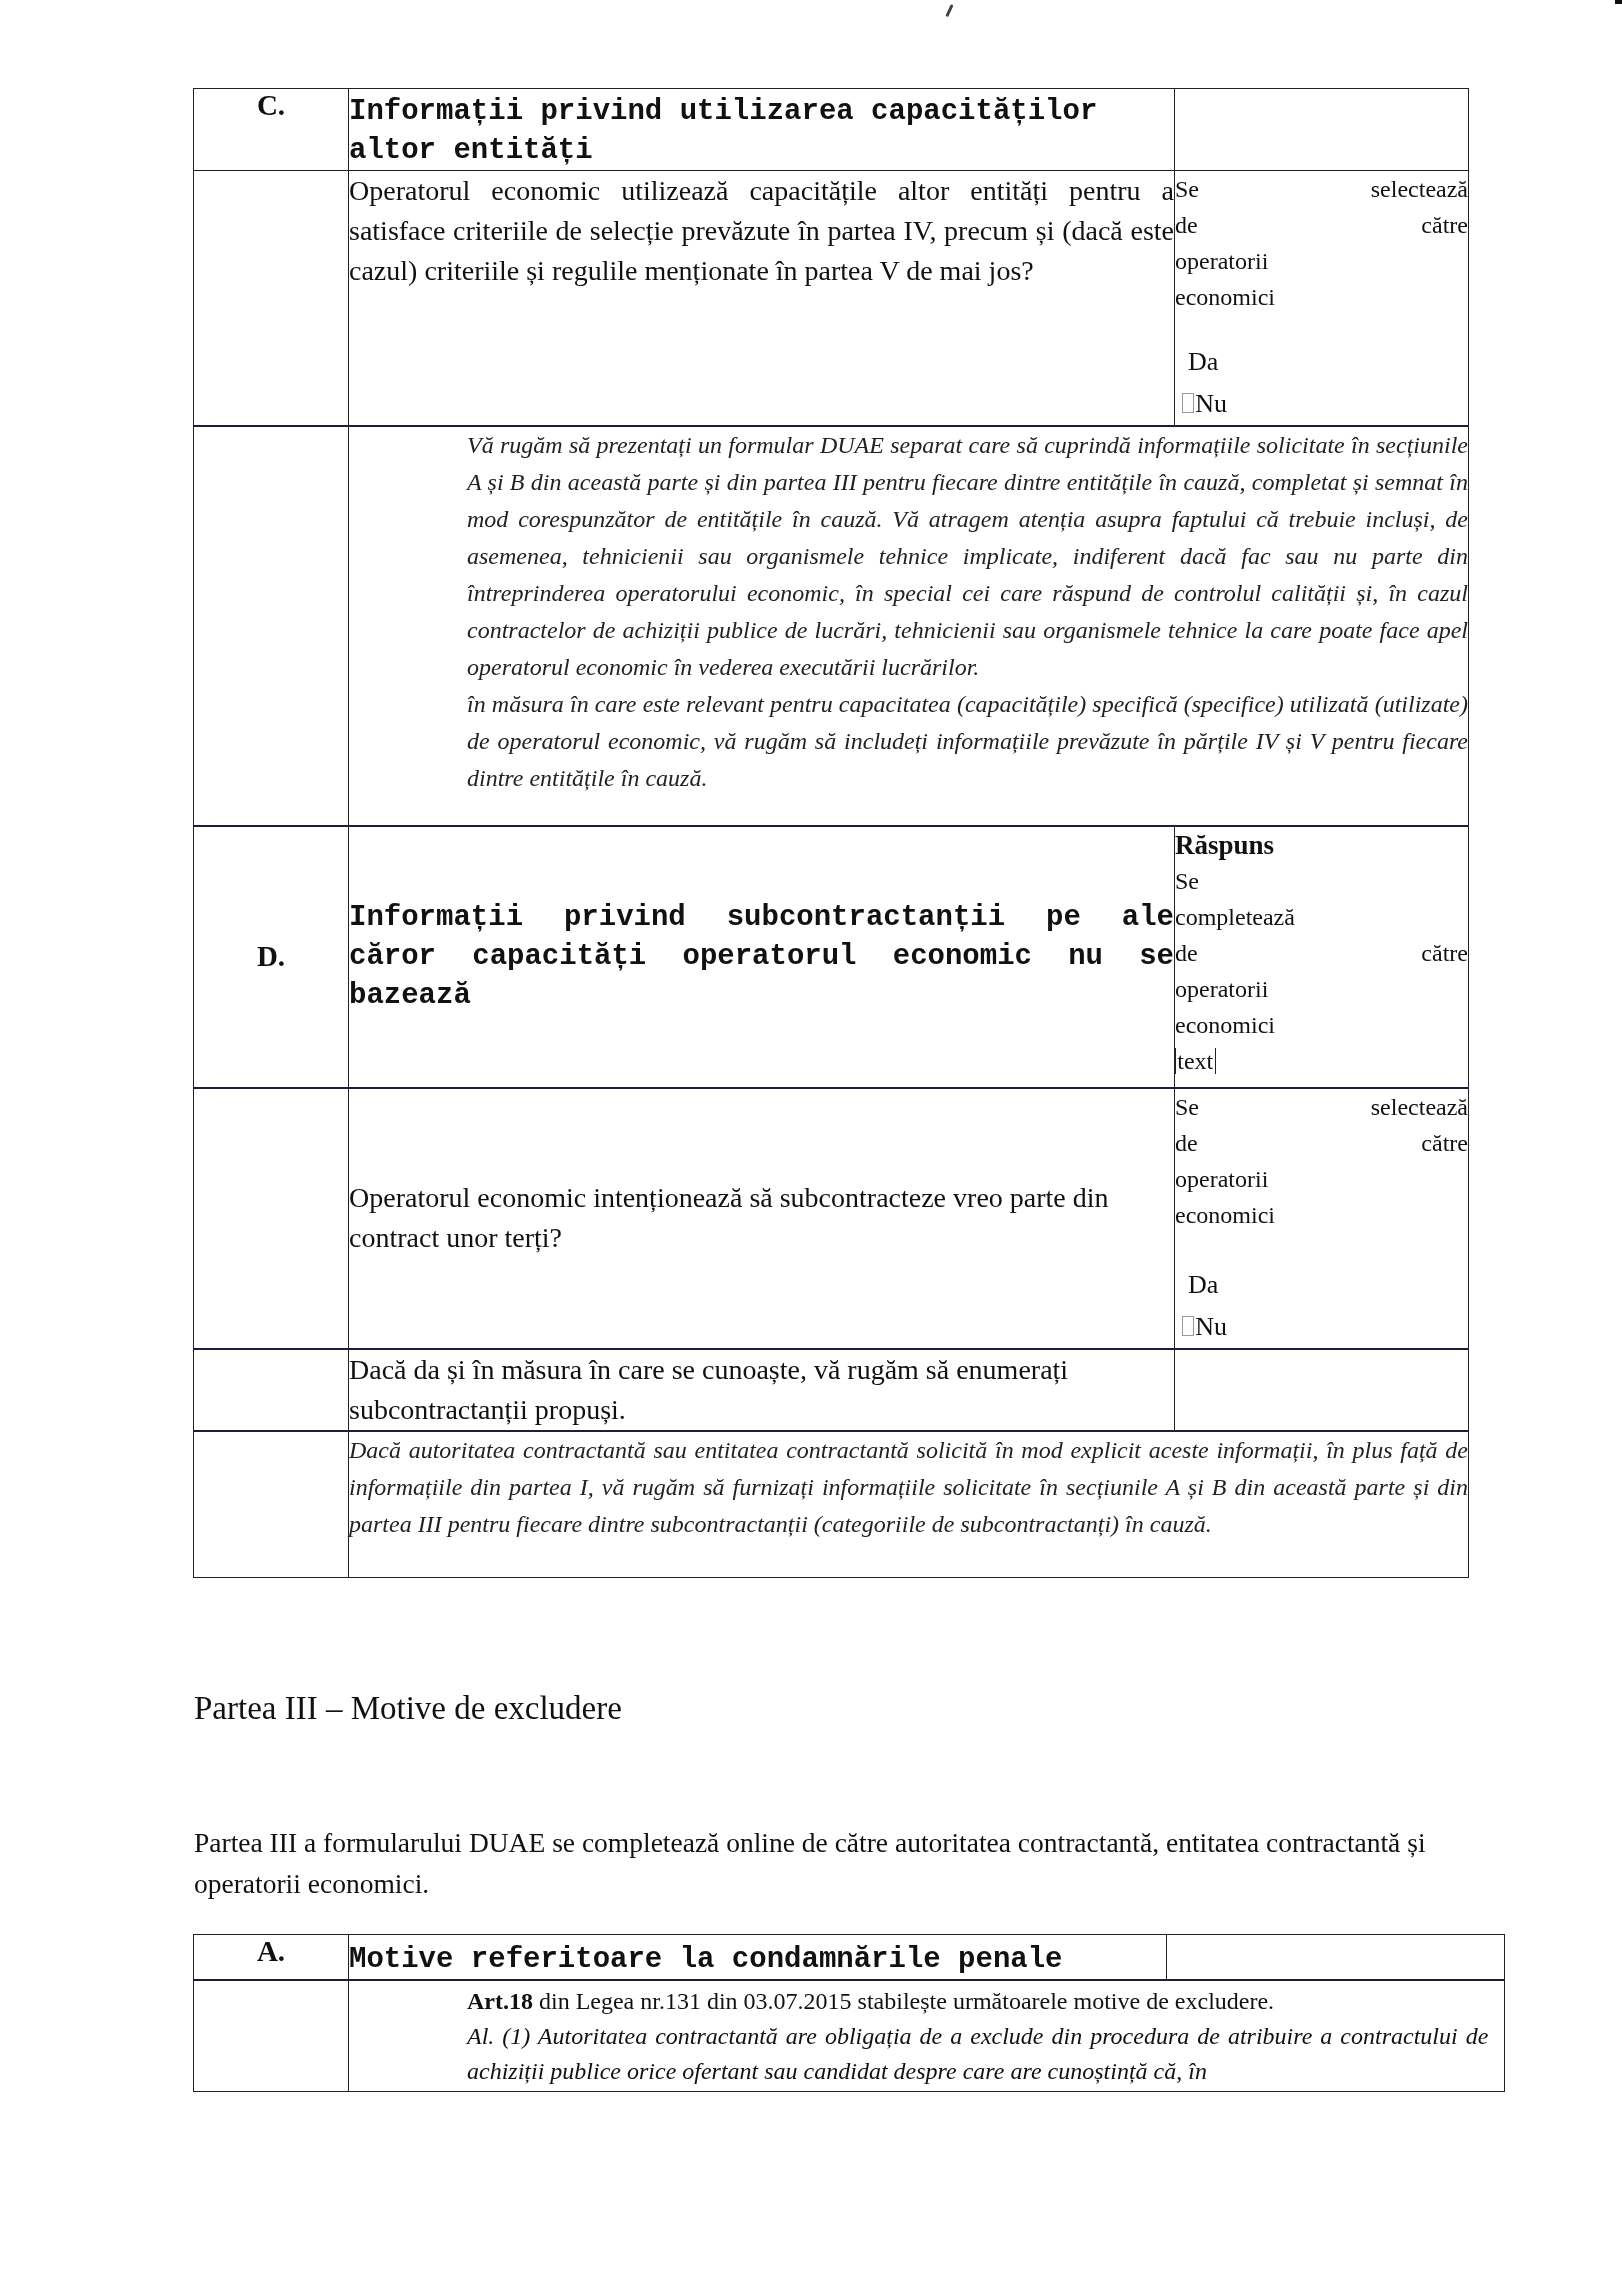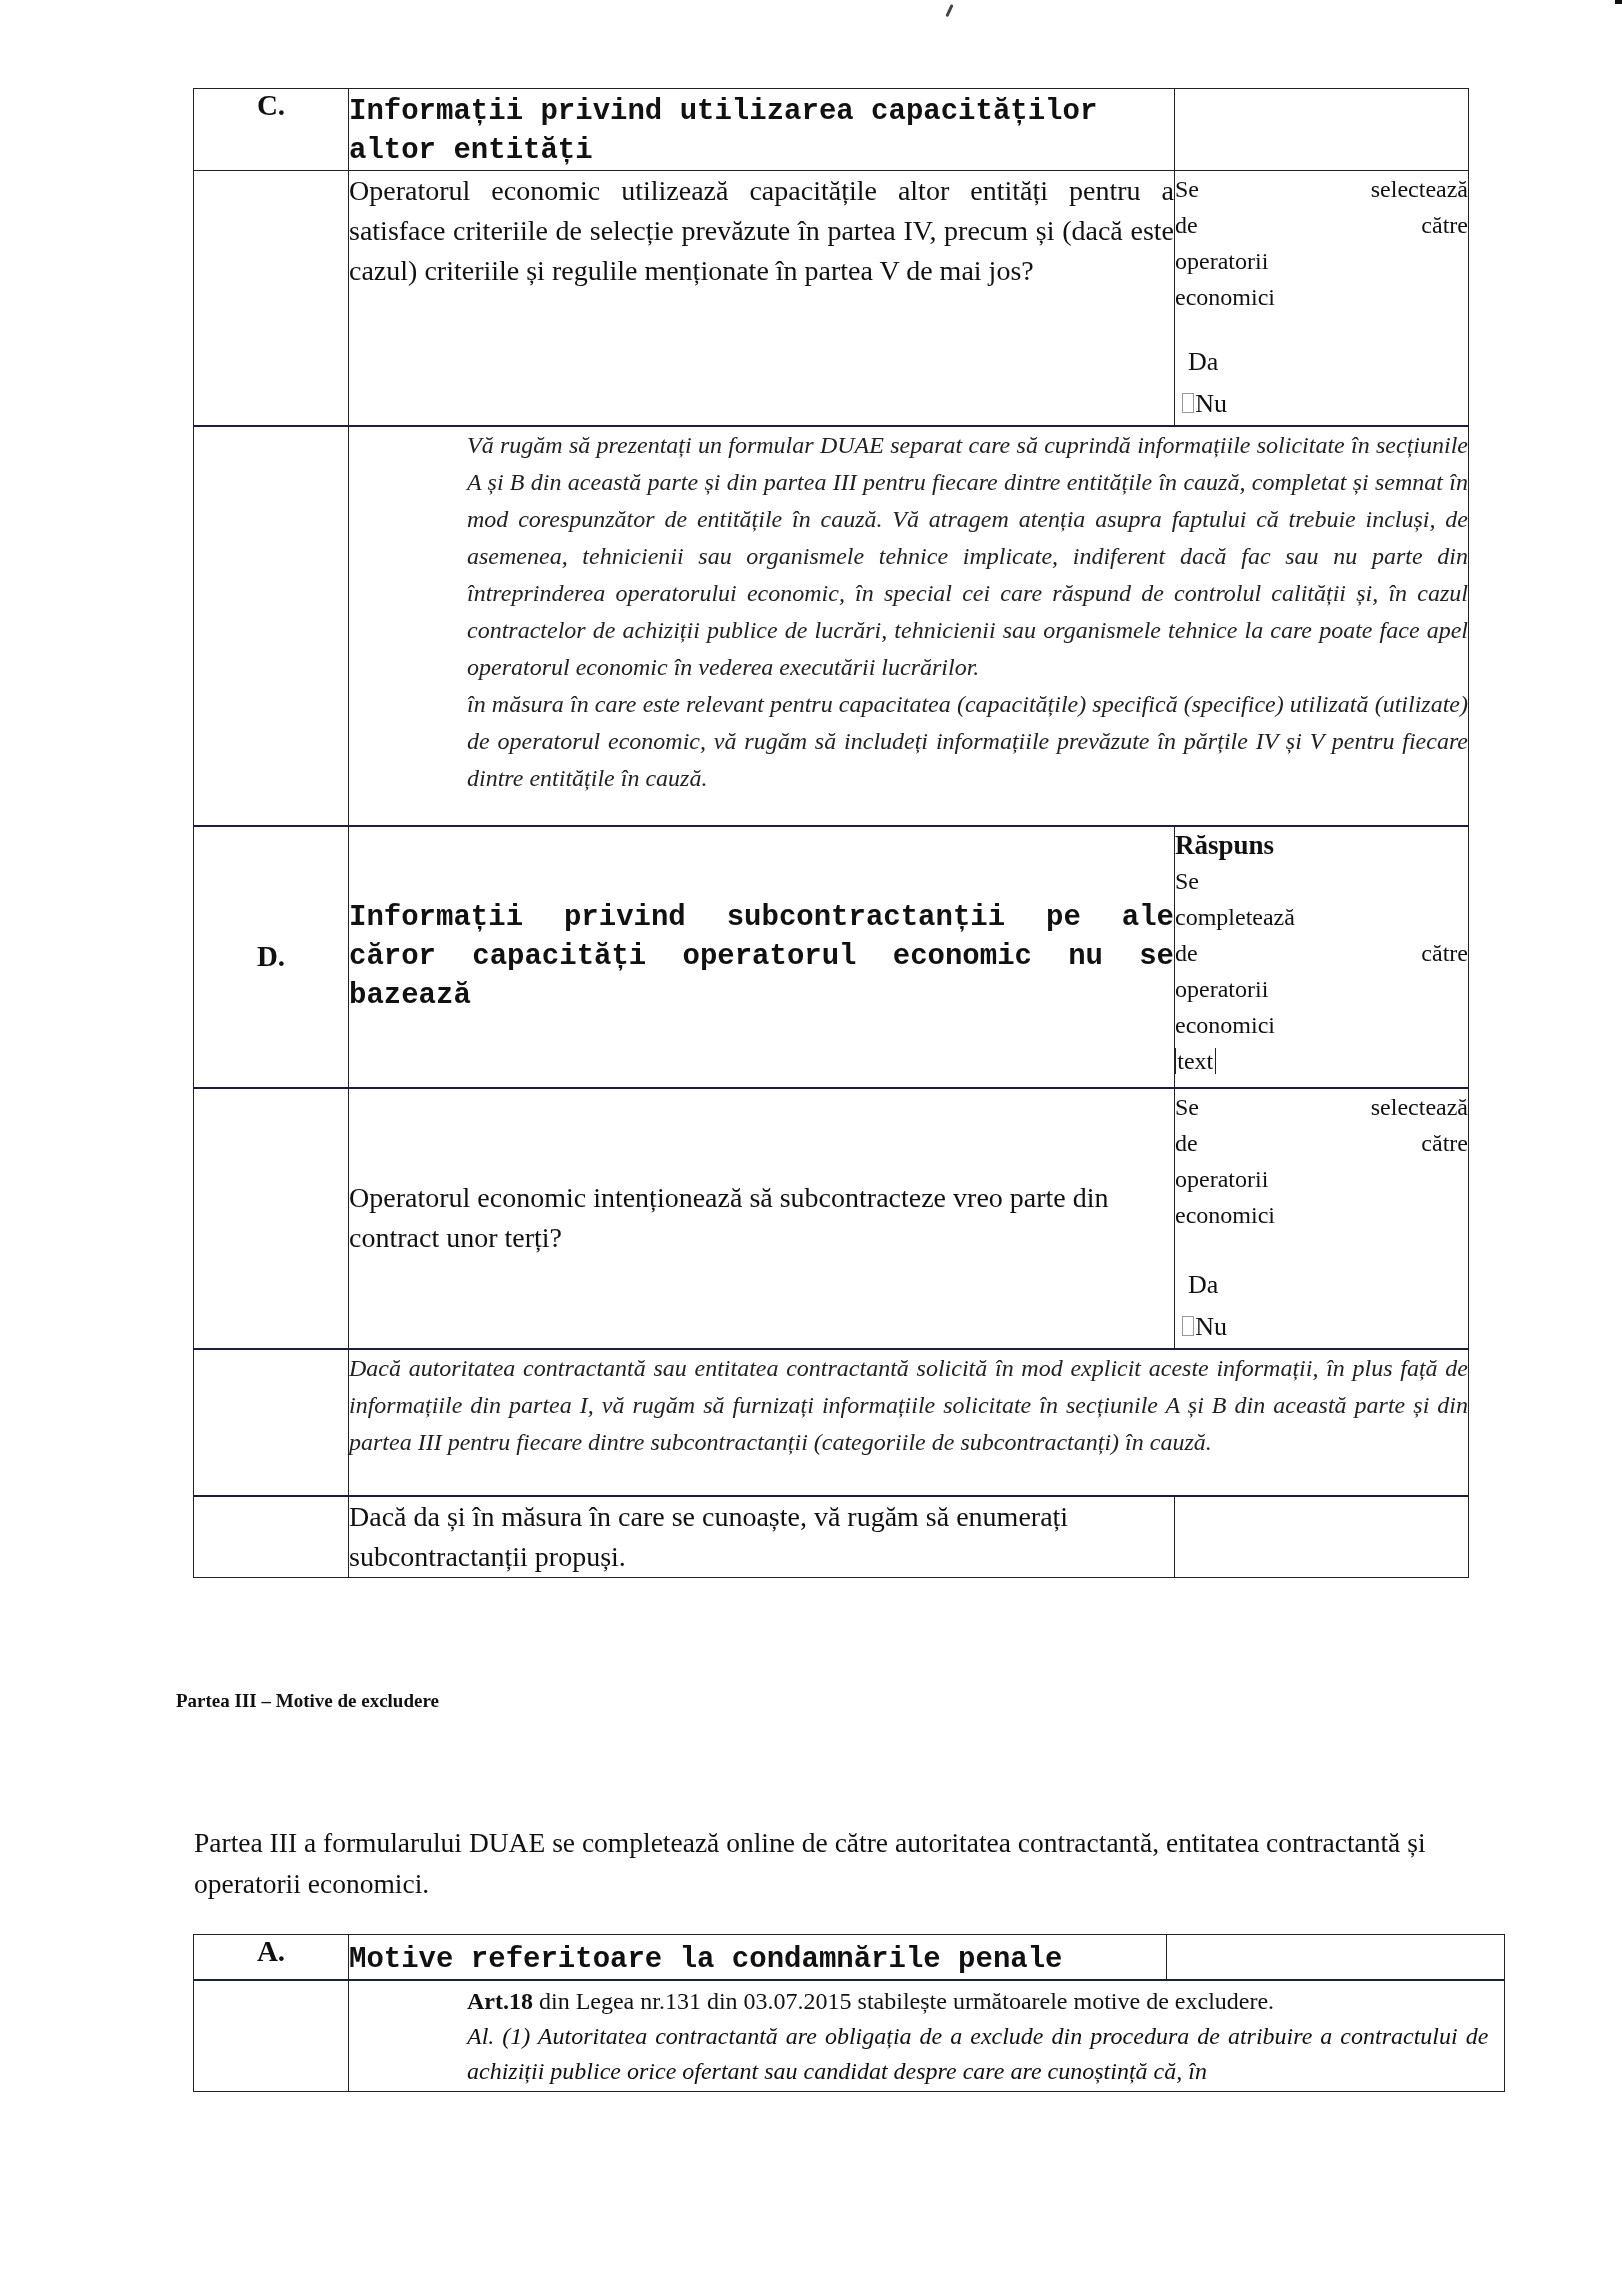--- a/index.html
+++ b/index.html
@@ -23,21 +23,21 @@
   .body-text { font-size: 28px; line-height: 40px; padding: 3.9px 15.7px 3.9px 118px; text-align: justify; }
   .italic-note { font-style: italic; font-size: 24px; line-height: 37px; padding: 5.2px 15.7px 5.2px 118px; text-align: justify; color: #222; }
   .answer { font-size: 24px; line-height: 36px; padding: 2.6px 15.7px 2.6px 115px; text-align: justify; }
   .answer .line { display: block; }
   .answer .just { text-align: justify; text-align-last: justify; display: block; }
   .answer .bold { font-weight: bold; font-size: 27px; }
   .choice { display: block; padding-left: 13px; font-size: 26px; line-height: 42px; }
   .checkbox { display: inline-block; width: 10.5px; height: 18.3px; border: 0.7px solid #999; vertical-align: -1.3px; margin-right: 1.3px; }
   .textcursor { border-left: 1.3px solid #222; border-right: 1.3px solid #222; padding: 0 1.3px; }
 
-  .section-heading { position: absolute; left: 176px; top: 1690px; font-weight: bold; font-size: 19px; }
+  .section-heading { position: absolute; left: 194px; top: 1690px; font-weight: normal; font-size: 33px; }
   .intro-para { position: absolute; left: 194px; top: 1822px; width: 1328px; font-size: 27.5px; line-height: 41px; }
   .t2 .art b { font-weight: bold; }
 </style>
 </head>
 <body>
 
 <div class="scan-mark mark-top"></div>
 <div class="scan-mark mark-right"></div>
 
 <table class="duae t1">
@@ -98,29 +98,29 @@
       <span class="just">Se selectează</span>
       <span class="just">de către</span>
       <span class="line">operatorii</span>
       <span class="line">economici</span>
       <span class="line" style="height:31px"></span>
       <span class="choice"><span>Da</span></span>
       <span class="choice" style="padding-left:6.5px"><span class="checkbox"></span><span>Nu</span></span>
     </td>
   </tr>
 
-  <tr class="sep" style="height:147px">
-    <td></td>
-    <td colspan="2" class="italic-note">Dacă autoritatea contractantă sau entitatea contractantă solicită în mod explicit aceste informații, în plus față de informațiile din partea I, vă rugăm să furnizați informațiile solicitate în secțiunile A și B din această parte și din partea III pentru fiecare dintre subcontractanții (categoriile de subcontractanți) în cauză.</td>
-  </tr>
-
   <tr class="sep" style="height:79px">
     <td></td>
     <td class="body-text" style="text-align:left;padding-right:59px">Dacă da și în măsura în care se cunoaște, vă rugăm să enumerați subcontractanții propuși.</td>
     <td></td>
+  </tr>
+
+  <tr class="sep" style="height:147px">
+    <td></td>
+    <td colspan="2" class="italic-note">Dacă autoritatea contractantă sau entitatea contractantă solicită în mod explicit aceste informații, în plus față de informațiile din partea I, vă rugăm să furnizați informațiile solicitate în secțiunile A și B din această parte și din partea III pentru fiecare dintre subcontractanții (categoriile de subcontractanți) în cauză.</td>
   </tr>
 </tbody>
   </table>
 
 <div class="section-heading">Partea III – Motive de excludere</div>
 <div class="intro-para">Partea III a formularului DUAE se completează online de către autoritatea contractantă, entitatea contractantă și operatorii economici.</div>
 
 <table class="duae t2">
   <colgroup>
       <col style="width:155px">

